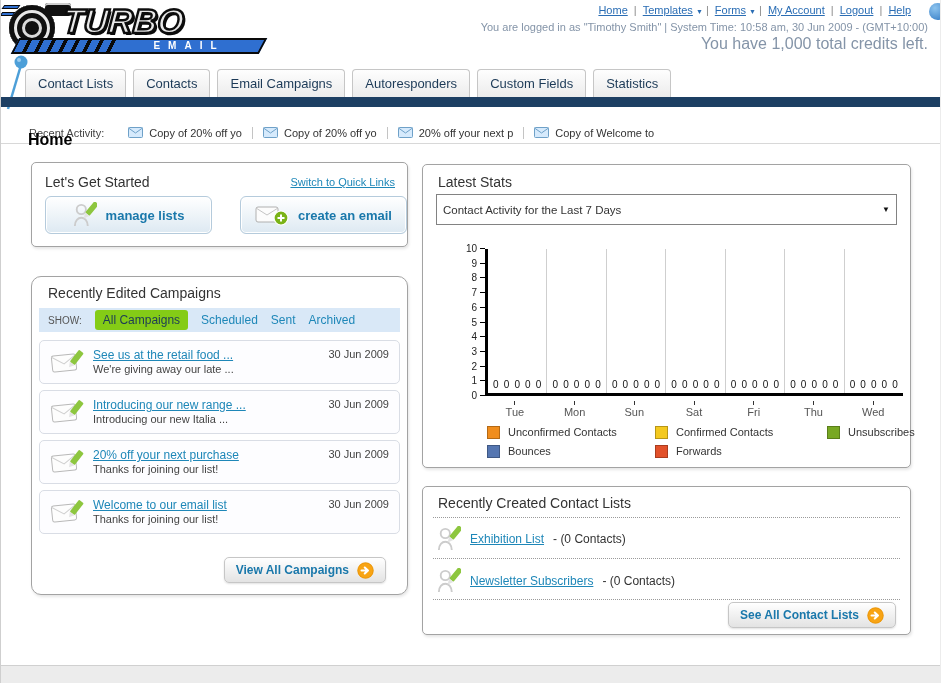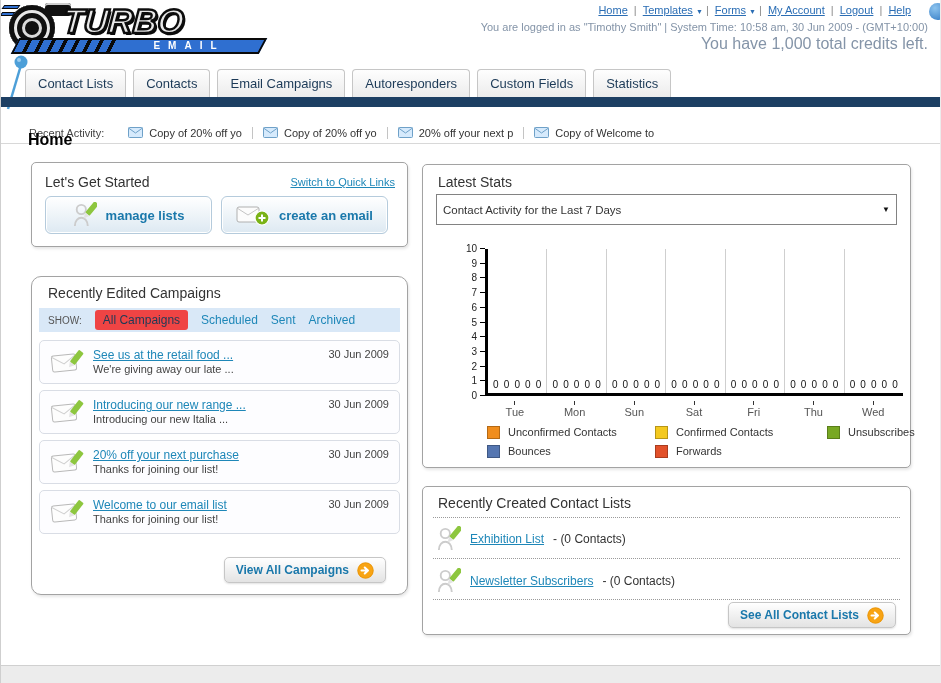--- a/index.html
+++ b/index.html
@@ -57,31 +57,31 @@
 
   .page-title { position:absolute; top:131px; left:27px; font-size:16px; font-weight:bold; color:#000; }
 
   
   .panel { position:absolute; background:#fff; border:1px solid #a3a3a3; border-radius:5px;
     box-shadow:1px 2px 3px rgba(0,0,0,0.10); }
   .panel-title { position:absolute; font-size:14px; color:#333; }
 
   .gs-panel { top:162px; left:30px; width:377px; height:85px; }
   .gs-switch { position:absolute; top:13px; right:12px; font-size:11px; color:#1e87b8; }
-  .gs-buttons { position:absolute; top:33px; left:13px; display:flex; gap:9px; }
+  .gs-buttons { position:absolute; top:33px; left:13px; display:flex; gap:28px; }
   .gs-btn { width:167px; height:38px; display:flex; align-items:center; justify-content:center; gap:9px;
     border:1px solid #b5cbdc; border-radius:6px; background:linear-gradient(#ffffff,#dde9f2);
     box-shadow:inset 0 0 0 1px #fff; color:#1a78ab; font-size:13px; font-weight:bold; cursor:pointer; }
 
   .camp-panel { top:276px; left:30px; width:377px; height:319px;border-radius:10px; }
   .show-strip { position:absolute; top:31px; left:7px; right:7px; height:24px; background:#d9e8f7;
     display:flex; align-items:center; gap:13px; padding:0 9px; }
   .show-label { font-size:10px; color:#555; }
   .filter-link { font-size:12px; color:#1e87b8; text-decoration:none; cursor:pointer; }
-  .filter-chip { background:#ef4444; border-radius:3px; padding:3px 8px; color:#1c3a57; font-size:12px; cursor:pointer; }
+  .filter-chip { background:#84cc16; border-radius:3px; padding:3px 8px; color:#1c3a57; font-size:12px; cursor:pointer; }
   .camp-list { position:absolute; top:63px; left:7px; right:7px; }
   .camp-item { height:44px; margin-bottom:6px; border:1px solid #d9dde5; border-radius:5px;
     background:#fdfdff; display:flex; align-items:center; gap:9px; padding:0 10px; cursor:pointer; }
   .camp-text { flex:1; line-height:14px; }
   .camp-link { font-size:12px; color:#1e87b8; }
   .camp-sub { font-size:11px; color:#444; }
   .camp-date { font-size:11px; color:#444; align-self:flex-start; margin-top:7px; }
   .pill-btn { height:26px; display:inline-flex; align-items:center; gap:8px; padding:0 11px;
     border:1px solid #c6c6c6; border-radius:5px; background:linear-gradient(#ffffff,#e3e3e3);
     color:#1a78ab; font-size:12px; font-weight:bold; cursor:pointer; box-shadow:0 1px 2px rgba(0,0,0,0.12); }

